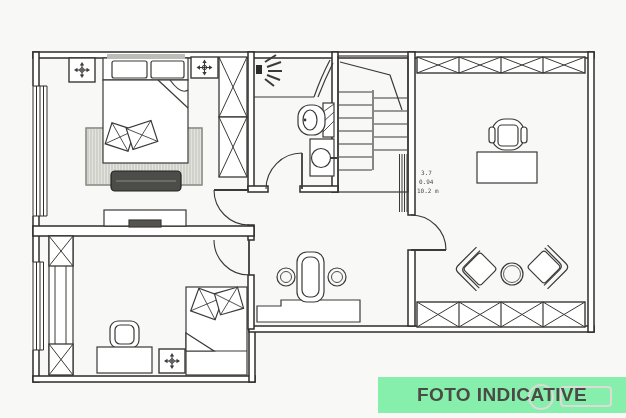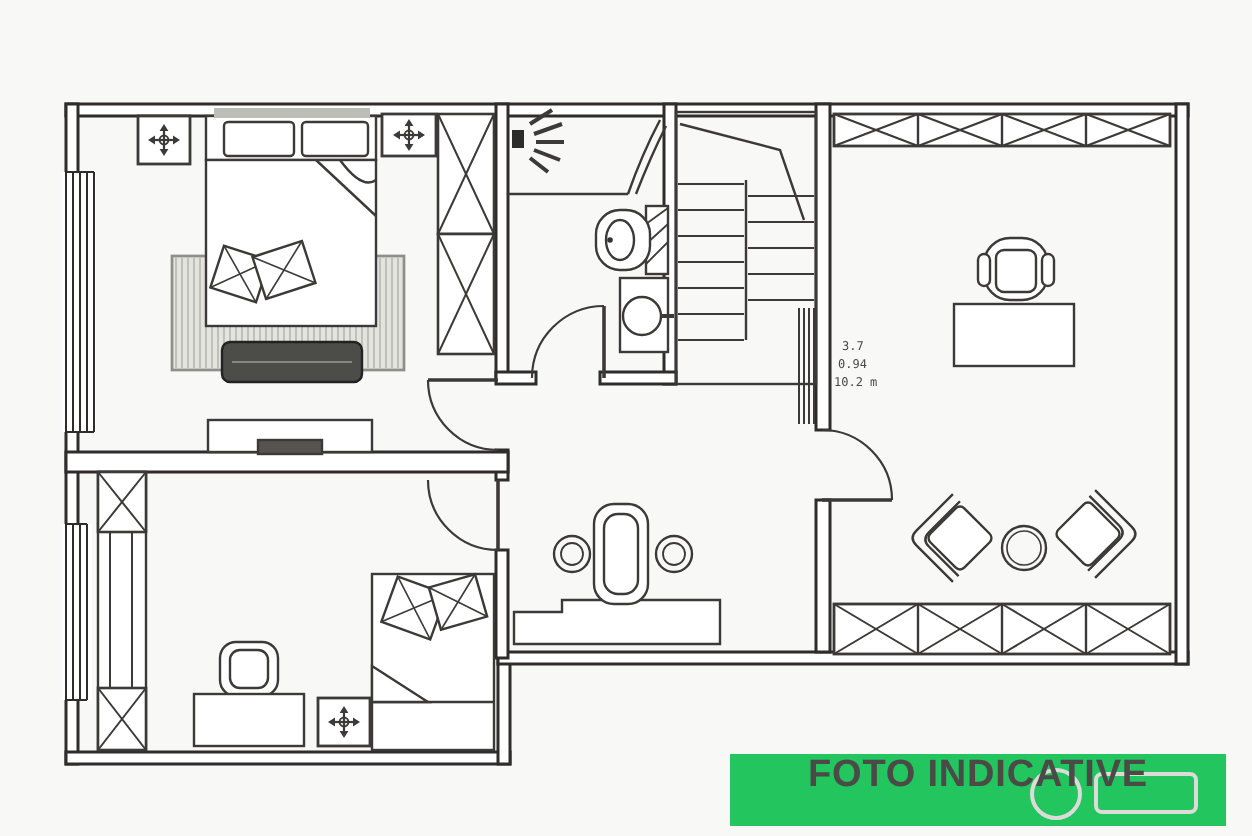--- a/index.html
+++ b/index.html
@@ -1,20 +1,20 @@
 <!DOCTYPE html>
 <html><head>
 <meta charset="utf-8">
 <style>
   html,body{margin:0;padding:0;background:#ffffff;}
   #canvas{position:relative;width:626px;height:418px;background:#f8f8f6;overflow:hidden;
           font-family:"Liberation Sans", sans-serif;}
   #plan-svg{position:absolute;left:0;top:0;}
-  #banner{position:absolute;left:365px;top:377px;width:248px;height:36px;
-          background:#22c55e;display:flex;align-items:flex-start;justify-content:center;}
+  #banner{position:absolute;left:378px;top:377px;width:248px;height:36px;
+          background:#86efac;display:flex;align-items:center;justify-content:center;}
   #banner .wm-text{position:relative;z-index:2;font-weight:700;font-size:19px;
           letter-spacing:0.4px;color:#4b4a47;}
   .logo-circle{position:absolute;left:150px;top:7px;width:22px;height:22px;
           border:2.5px solid #dcdbd7;border-radius:50%;z-index:1;}
   .logo-rect{position:absolute;left:182px;top:9px;width:48px;height:17px;
           border:2.5px solid #dcdbd7;border-radius:4px;z-index:1;}
 </style>
 </head>
 <body>
 

